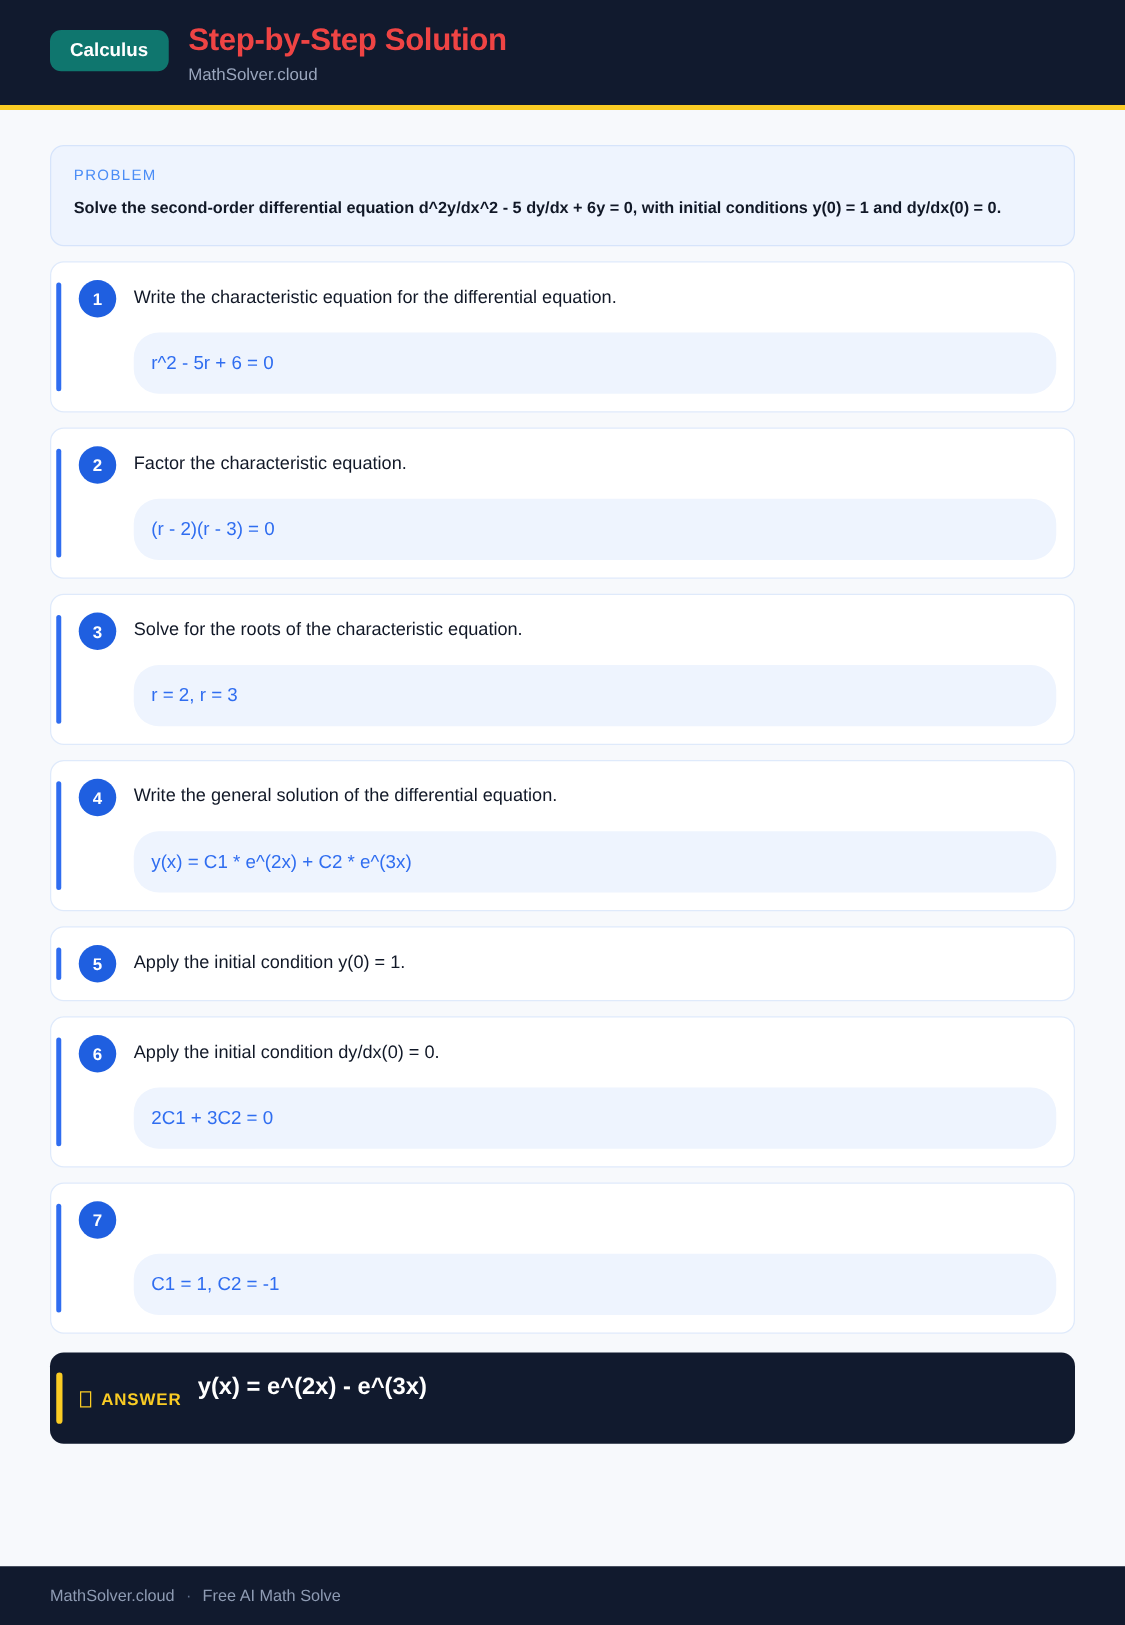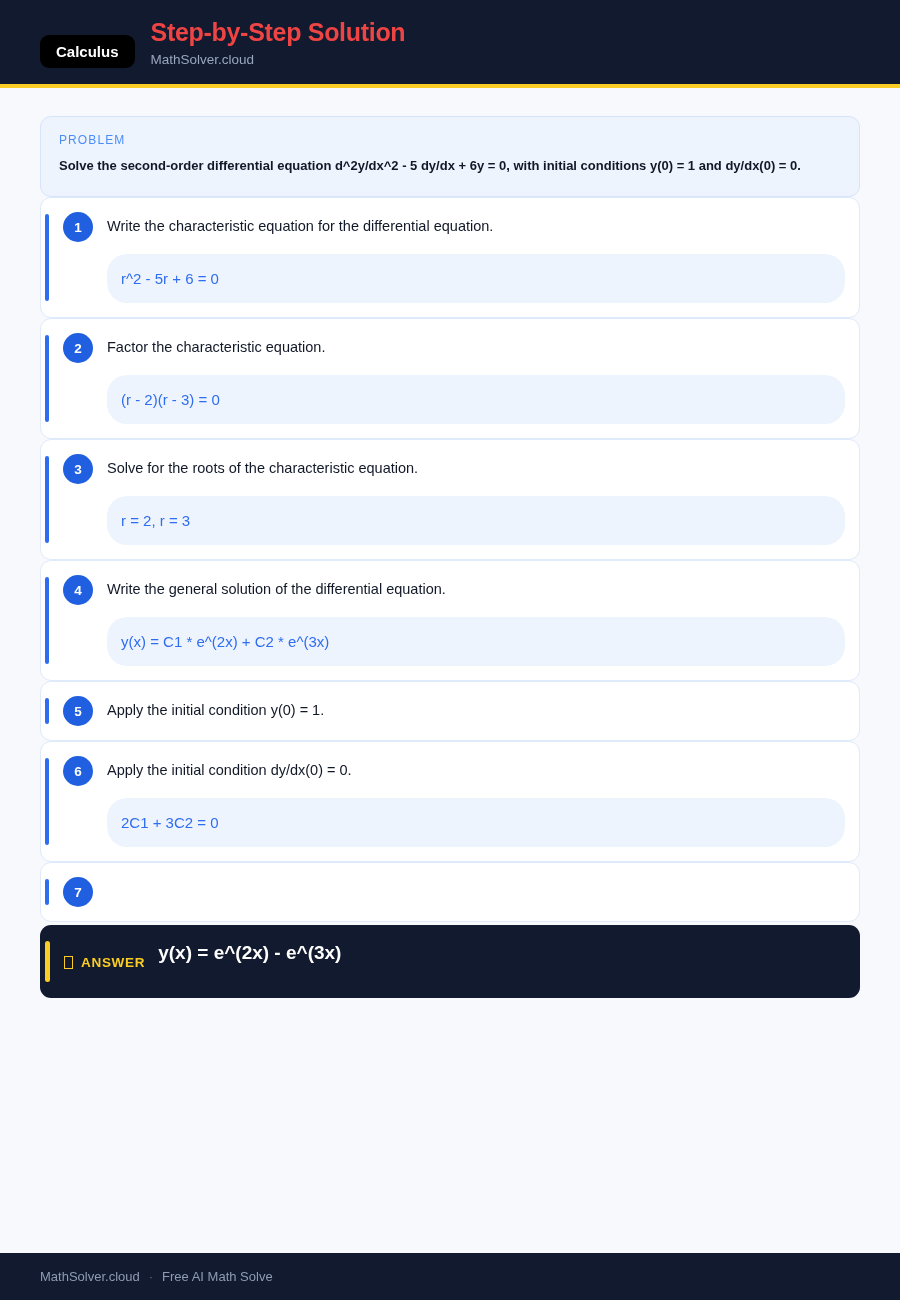--- a/index.html
+++ b/index.html
@@ -24,28 +24,28 @@
     padding: 18px 40px 16px 40px;
     border-bottom: 4px solid #facc24;
     flex: 0 0 auto;
   }
   .header-row {
     display: flex;
     align-items: flex-start;
     gap: 16px;
   }
   .subject-badge {
-    background: #000000;
+    background: #0f766e;
     color: #ffffff;
     font-size: 15px;
     font-weight: bold;
     padding: 9px 16px;
     border-radius: 9px;
     line-height: 1;
-    margin-top: 17px;
+    margin-top: 6px;
     white-space: nowrap;
   }
   .title-block { display: flex; flex-direction: column; gap: 5px; }
   .page-title {
     font-size: 25px;
     font-weight: bold;
     color: #ef4444;
     letter-spacing: -0.3px;
     line-height: 1.15;
   }
@@ -54,20 +54,21 @@
     color: #9aa6bd;
     line-height: 1.2;
   }
 
   
   .main {
     flex: 1 1 auto;
     padding: 28px 40px 0 40px;
     display: flex;
     flex-direction: column;
+    gap: 12px;
     overflow: hidden;
   }
 
   
   .problem-card {
     background: #eef4fe;
     border: 1px solid #d6e4fb;
     border-radius: 11px;
     padding: 16px 18px 20px 18px;
   }
@@ -309,20 +310,23 @@
       </div>
     </div>
   </div>
 
   <div class="step-card">
     <div class="step-accent"></div>
     <div class="step-body">
       <div class="step-head">
         <div class="step-num">7</div>
       </div>
+      <div class="formula-box">
+        <span class="formula-text">C1 = 1, C2 = -1</span>
+      </div>
     </div>
   </div>
 
   <div class="answer-card">
     <div class="answer-accent"></div>
     <div class="answer-body">
       <div class="answer-label-row">
         <span class="answer-icon"></span>
         <span class="answer-label">ANSWER</span>
       </div>

